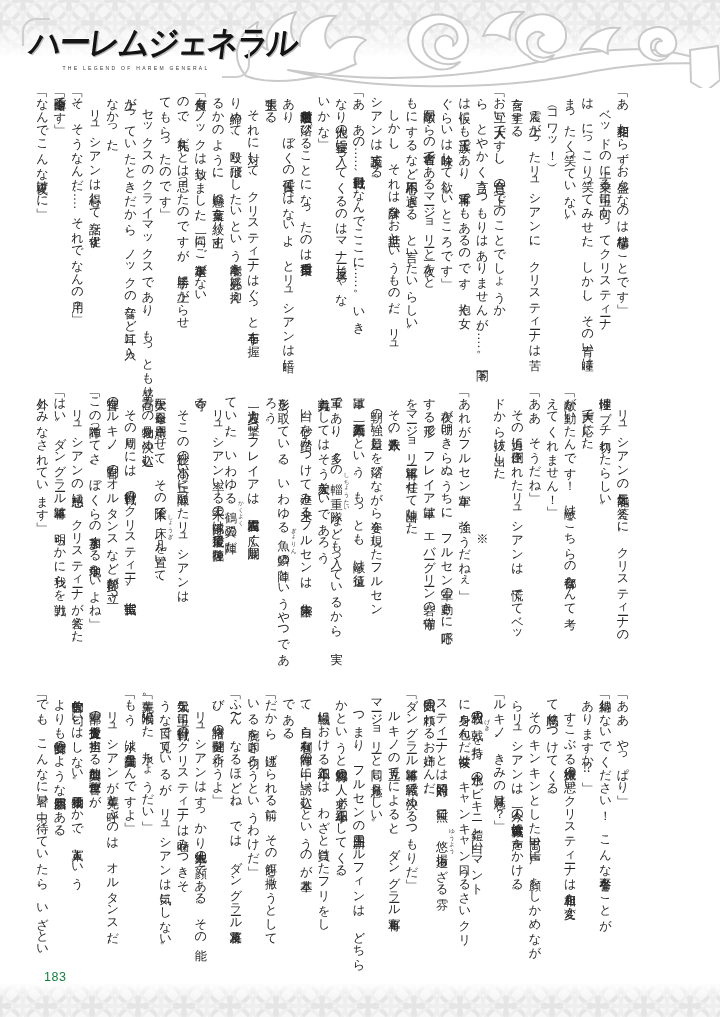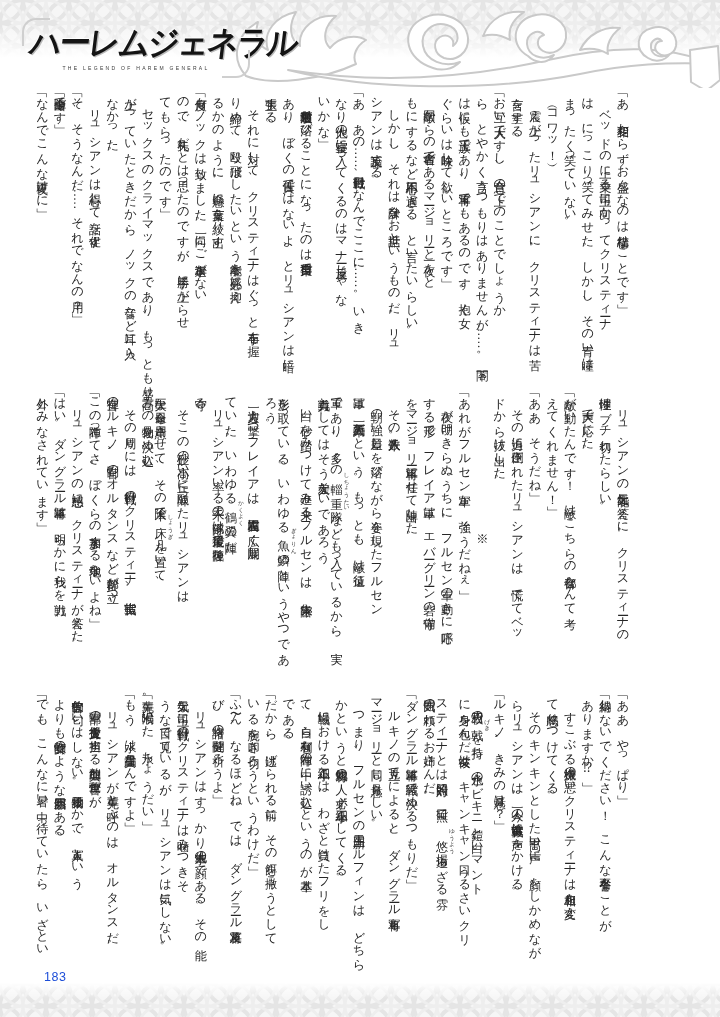--- a/index.html
+++ b/index.html
@@ -40,21 +40,21 @@
   .tblock-2{top:389px;}
   .tblock-3{top:691px;}
   .col{width:17.6px;line-height:17.6px;height:284px;white-space:nowrap;}
   .col.indent{text-indent:1em;}
   .col.center{text-align:center;}
   ruby{ruby-position:over;}
   rt{font-size:5.8px;letter-spacing:0;color:#3a3a3a;}
   
   .pagenum{position:absolute;left:44px;top:970px;
     font-family:"Liberation Sans","DejaVu Sans",sans-serif;
-    font-size:12.5px;color:#1d4ed8;letter-spacing:0.5px;}
+    font-size:12.5px;color:#15803d;letter-spacing:0.5px;}
 </style>
 </head>
 <body>
 
 <div class="page">
 
   <svg class="band band-top" width="720" height="58">
     <defs>
       <pattern id="gt" width="46" height="46" patternUnits="userSpaceOnUse">
         <g fill="none" stroke="#e5e5e5" stroke-width="4">

